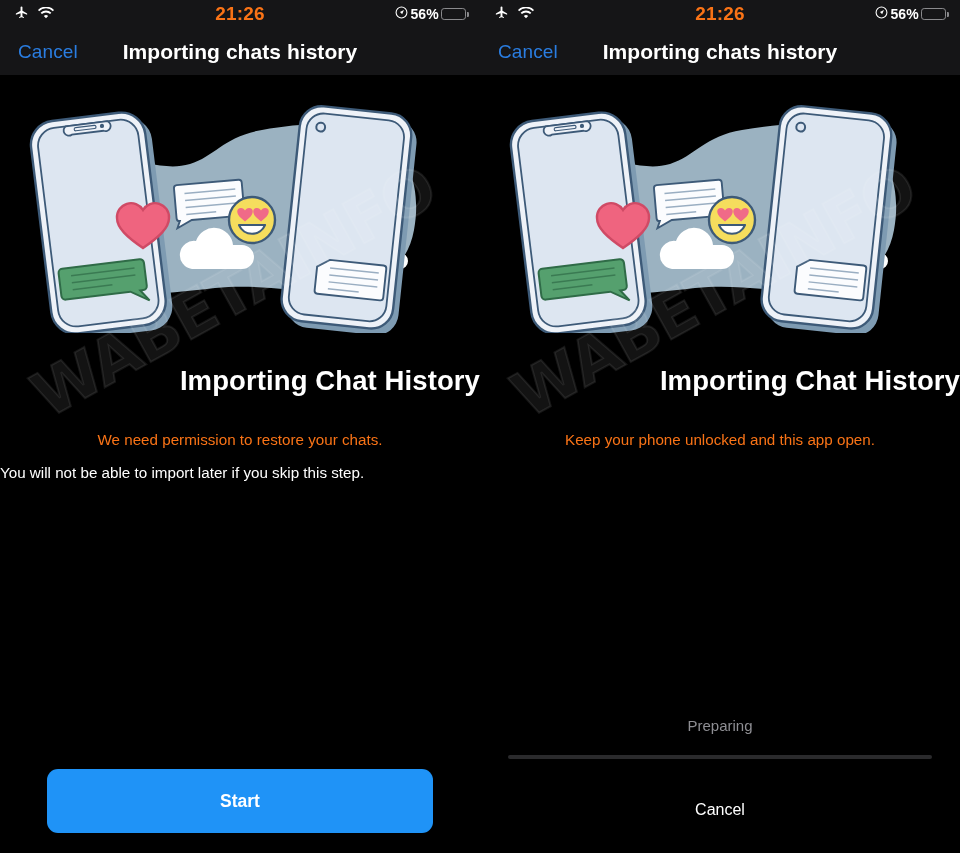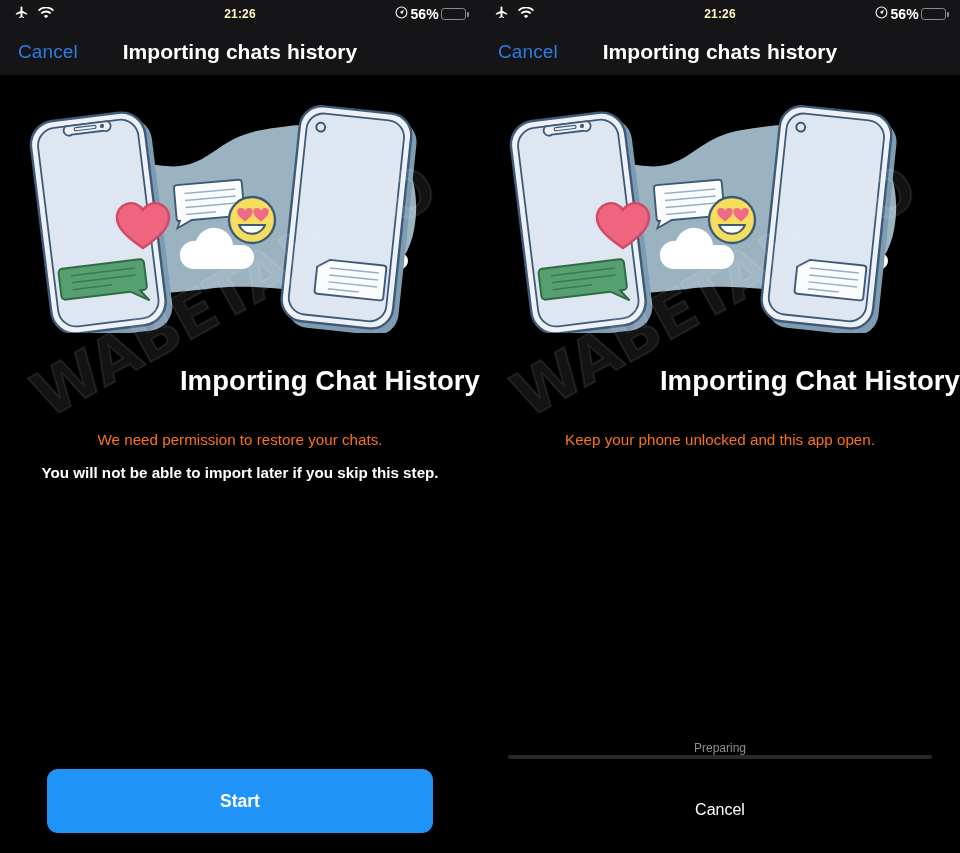--- a/index.html
+++ b/index.html
@@ -22,21 +22,21 @@
     position: relative;
     height: 28px;
     background: #151517;
     display: flex; align-items: center;
     padding: 0 14px;
   }
   .sb-left { display: flex; align-items: center; gap: 9px; }
   .sb-center {
     position: absolute; left: 0; right: 0; top: 0; bottom: 0;
     display: flex; align-items: center; justify-content: center;
-    font-size: 12px; font-weight: bold; color: #fef9c3; letter-spacing: .2px;
+    font-size: 19px; font-weight: bold; color: #f97316; letter-spacing: .2px;
   }
   .sb-right {
     margin-left: auto; display: flex; align-items: center; gap: 2px;
     position: relative; z-index: 2;
   }
   .sb-pct { font-size: 14px; font-weight: bold; color: #fff; letter-spacing: .2px; }
   .battery {
     width: 25px; height: 12px; border: 1.4px solid #8a8a8d;
     border-radius: 3.2px; position: relative; padding: 1.4px;
   }
@@ -95,41 +95,42 @@
     font-size: 27.5px; font-weight: bold;
     margin-top: 32px; letter-spacing: .1px;
     position: relative; z-index: 6;
   }
   .subline {
     text-align: center; color: #f97316;
     font-size: 15.2px; margin-top: 34px;
     position: relative; z-index: 6;
   }
   .warnline {
-    text-align: center; color: #fff;
-    font-size: 15.2px; font-weight: bold; margin-top: 16px;
+    text-align: left; color: #fff;
+    font-size: 15.2px; font-weight: normal; margin-top: 16px;
     position: relative; z-index: 6;
   }
 
   
   .start-btn {
     position: absolute; left: 47px; right: 47px; bottom: 23px;
     height: 64px; border-radius: 11px;
     background: #1f93f7;
     display: flex; align-items: center; justify-content: center;
     color: #fff; font-size: 17.5px; font-weight: bold;
     cursor: pointer; border: none; z-index: 6;
   }
 
   
   .progress-wrap {
     position: absolute; left: 28px; right: 28px; bottom: 18px; z-index: 6;
   }
   .progress-label {
-    text-align: center; color: #8e8e93; font-size: 12px;
+    text-align: center; color: #8e8e93; font-size: 15px;
+    margin-bottom: 21px;
   }
   .progress-track {
     height: 4px; border-radius: 2px; background: #2a2a2c;
     overflow: hidden;
   }
   .progress-fill { height: 100%; background: #1f93f7; border-radius: 2px; }
   .cancel-action {
     text-align: center; color: #fff; font-size: 16px;
     margin-top: 42px; margin-bottom: 19px; cursor: pointer;
   }

